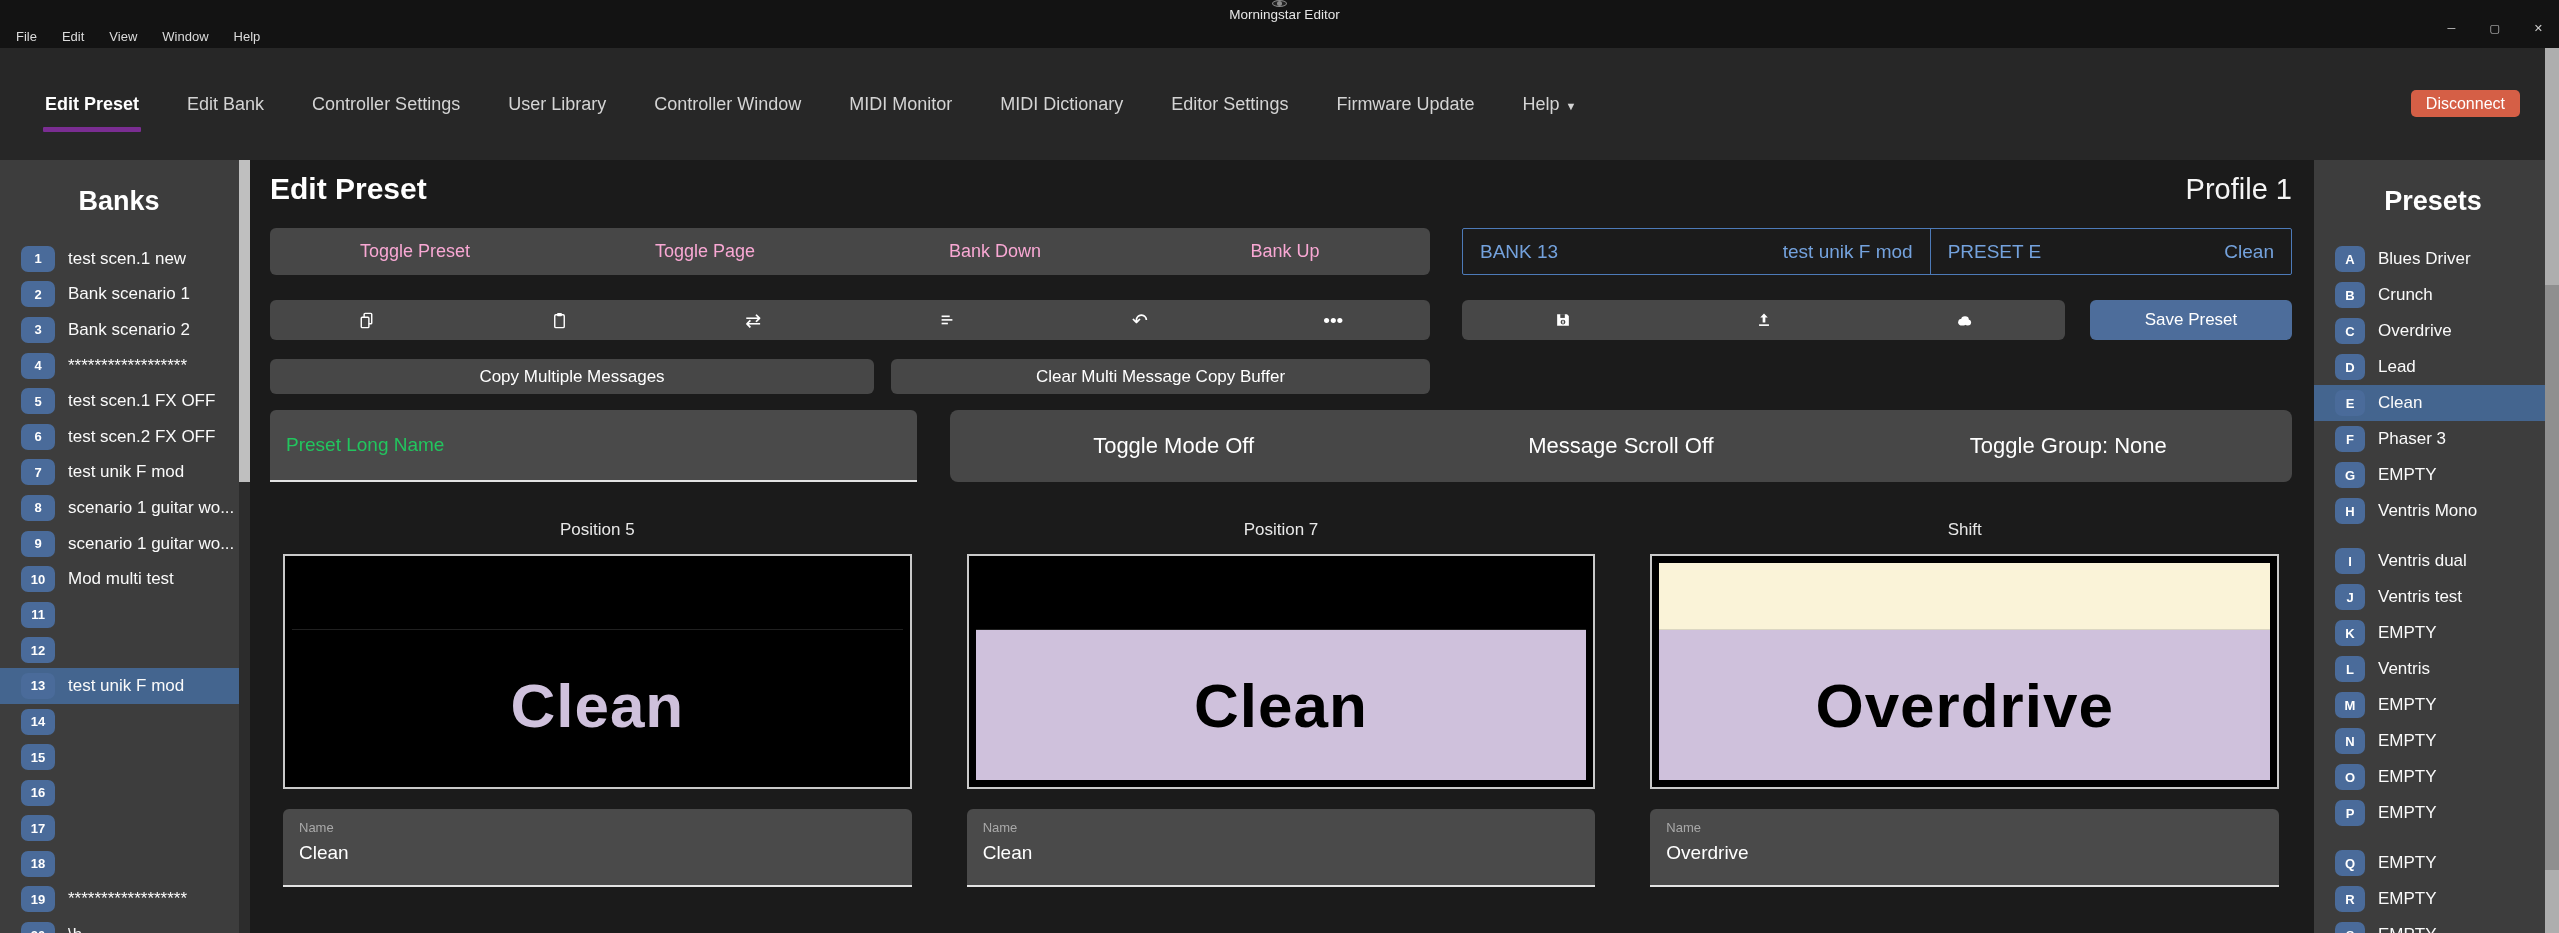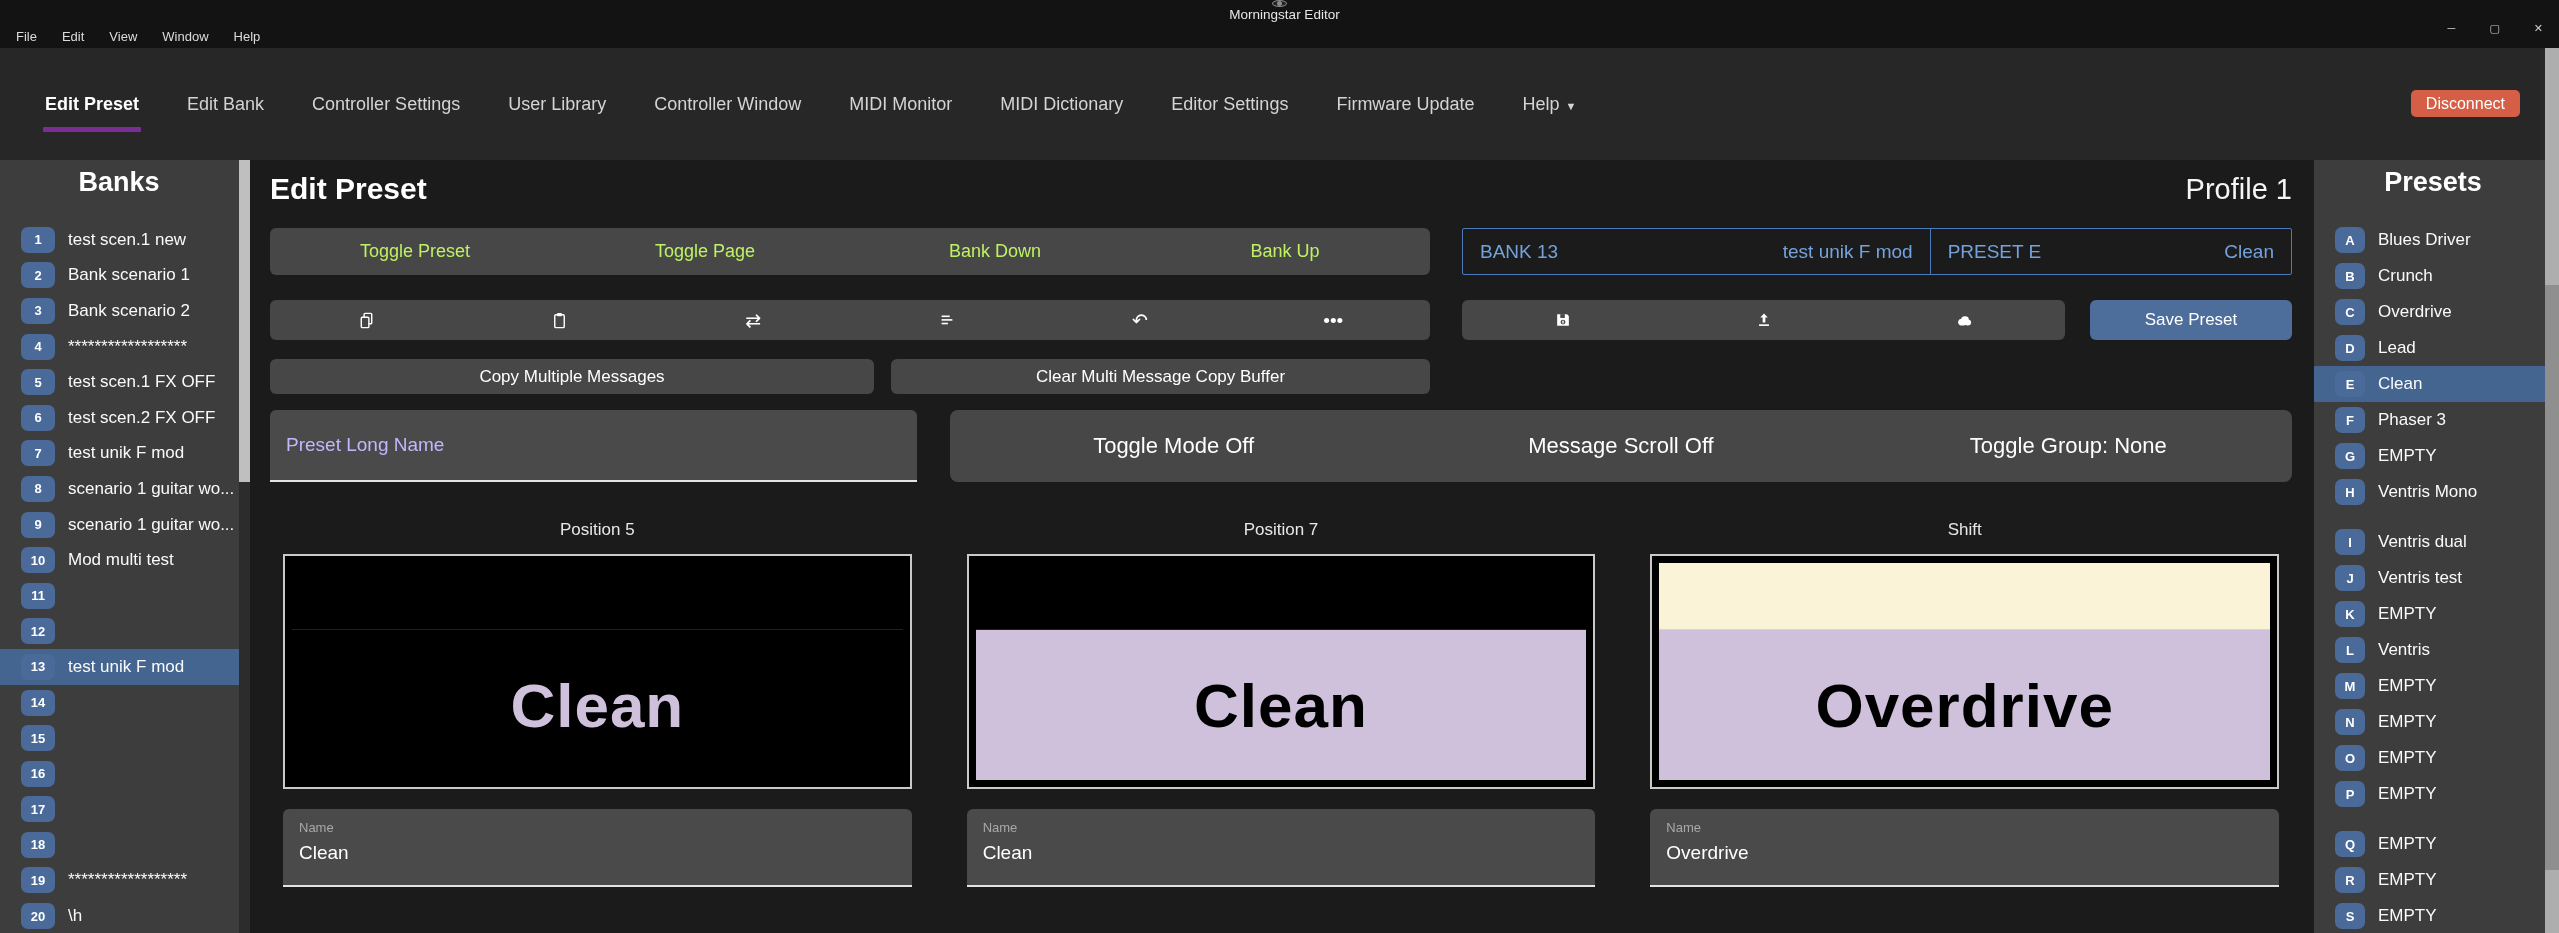--- a/index.html
+++ b/index.html
@@ -27,61 +27,61 @@
   .tab.active { color:#ffffff; font-weight:700; }
   .tab.active::after { content:''; position:absolute; left:-2px; right:-2px; bottom:-17px; height:5px;
                        background:#7a2d92; border-radius:1px; }
   .tab .caret { font-size:11px; margin-left:6px; color:#d4d4d4; }
   .disconnect { position:absolute; right:39px; top:42px; height:27px; padding:0 15px; border-radius:5px;
                 background:#d55f46; color:#fff; font-size:16px; display:flex; align-items:center; cursor:pointer; }
   
   .body-row { display:flex; height:773px; }
   aside.banks { width:250px; background:#3d3d3d; position:relative; overflow:hidden; flex:none; }
   aside.presets { width:245px; background:#3d3d3d; position:relative; overflow:hidden; flex:none; }
-  .side-title { font-size:27px; font-weight:700; text-align:center; padding-top:7px; width:238px; }
+  .side-title { font-size:27px; font-weight:700; text-align:center; padding-top:26px; width:238px; }
   .side-list { margin-top:24px; }
   .bank-row, .preset-row { height:35.6px; display:flex; align-items:center; padding-left:21px; cursor:pointer; }
   .preset-row { height:36px; }
   .row-selected { background:#44658f; }
   .badge { min-width:34px; height:26px; border-radius:7px; background:#4a6b9a; color:#fff; font-size:13px;
            font-weight:700; display:flex; align-items:center; justify-content:center; margin-right:13px; }
   .preset-row .badge { min-width:30px; }
   .row-label { font-size:17px; color:#fafafa; white-space:nowrap; }
   .gap-before { margin-top:14px; }
   .banks-scrollbar { position:absolute; top:0; right:0; width:11px; height:100%; background:#2c2c2c; }
   .banks-scrollbar .thumb { position:absolute; top:0; width:100%; height:322px; background:#bfbfbf; }
   
   main { flex:1; background:#1b1b1b; padding:12px 22px 0 20px; overflow:hidden; }
   .head-row { display:flex; justify-content:space-between; align-items:baseline; height:48px; }
   .page-title { font-size:30px; font-weight:600; color:#fff; }
   .profile { font-size:29px; font-weight:300; color:#f5f5f5; }
   .row1 { display:flex; gap:32px; height:47px; margin-top:8px; margin-bottom:25px; }
   .action-bar { flex:none; width:1160px; background:#474747; border-radius:6px; display:flex; }
-  .action-bar div { flex:1; display:flex; align-items:center; justify-content:center; font-size:18px; color:#bef264; cursor:pointer; }
+  .action-bar div { flex:1; display:flex; align-items:center; justify-content:center; font-size:18px; color:#f9a8d4; cursor:pointer; }
   .info-box { flex:1; border:1px solid #4d7ab8; border-radius:2px; display:flex; color:#74a2dd; font-size:19px; }
   .info-cell { display:flex; align-items:center; justify-content:space-between; padding:0 17px; }
   .info-cell.c1 { flex:57; }
   .info-cell.c2 { flex:43; border-left:1px solid #4d7ab8; }
   .row2 { display:flex; gap:25px; height:40px; margin-bottom:19px; }
   .icon-bar { background:#474747; border-radius:6px; display:flex; align-items:center; justify-content:space-around; }
   .icon-bar.left { width:1160px; margin-right:7px; }
   .icon-bar.right { width:603px; }
   .icon-slot { display:flex; align-items:center; justify-content:center; width:40px; cursor:pointer; }
   .txt-icon { font-size:19px; color:#fff; line-height:1; }
   .save-preset { flex:1; background:#4d6d9b; border-radius:6px; display:flex; align-items:center; justify-content:center;
                  font-size:17px; color:#fff; cursor:pointer; }
   .row3 { display:flex; gap:17px; height:35px; margin-bottom:16px; }
   .gray-btn { background:#474747; border-radius:6px; display:flex; align-items:center; justify-content:center;
               font-size:17px; color:#fff; cursor:pointer; }
   .btn-copy-multi { width:604px; }
   .btn-clear-buffer { width:539px; }
   .row4 { display:flex; gap:33px; height:72px; margin-bottom:38px; }
   .long-name { width:647px; background:#4a4a4a; border-radius:6px 6px 0 0; border-bottom:2px solid #e3e3e3;
                display:flex; align-items:center; padding:0 16px; }
-  .long-name span { font-size:19px; color:#c4b5fd; }
+  .long-name span { font-size:19px; color:#22c55e; }
   .toggles { flex:1; background:#474747; border-radius:8px; display:flex; }
   .toggles div { flex:1; display:flex; align-items:center; justify-content:center; font-size:22px; color:#fff; cursor:pointer; }
   .cols { display:grid; grid-template-columns:repeat(3,1fr); gap:55px; margin:0 13px; }
   .pos-label { text-align:center; font-size:17px; color:#e8e8e8; height:24px; margin-bottom:10px; }
   .display { height:235px; border:2px solid #c9c9c9; background:#000; padding:7px; cursor:pointer; }
   .disp-inner { height:100%; display:flex; flex-direction:column; }
   .disp-top { height:31%; border-bottom:1px solid rgba(128,128,128,0.25); }
   .disp-body { flex:1; display:flex; align-items:center; justify-content:center; overflow:hidden; }
   .disp-text { font-size:62px; font-weight:700; letter-spacing:1px; }
   .names { margin-top:20px; }

